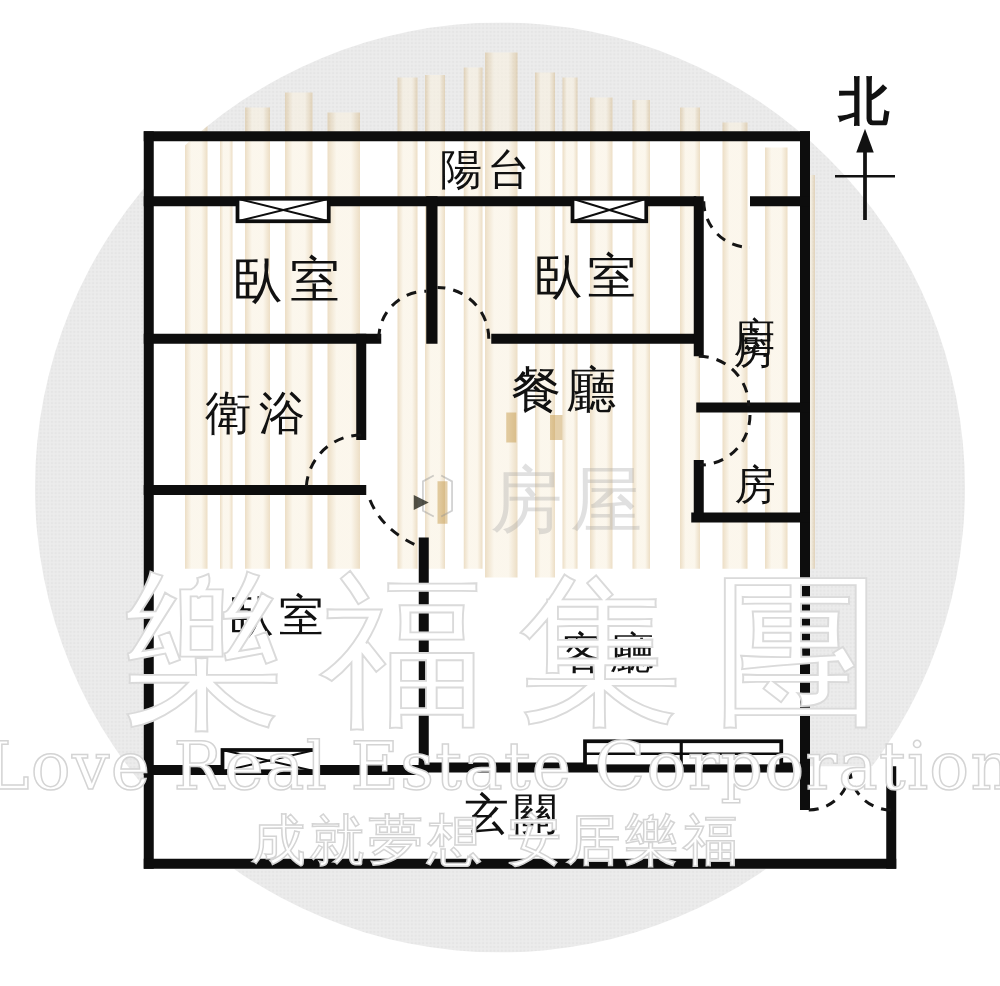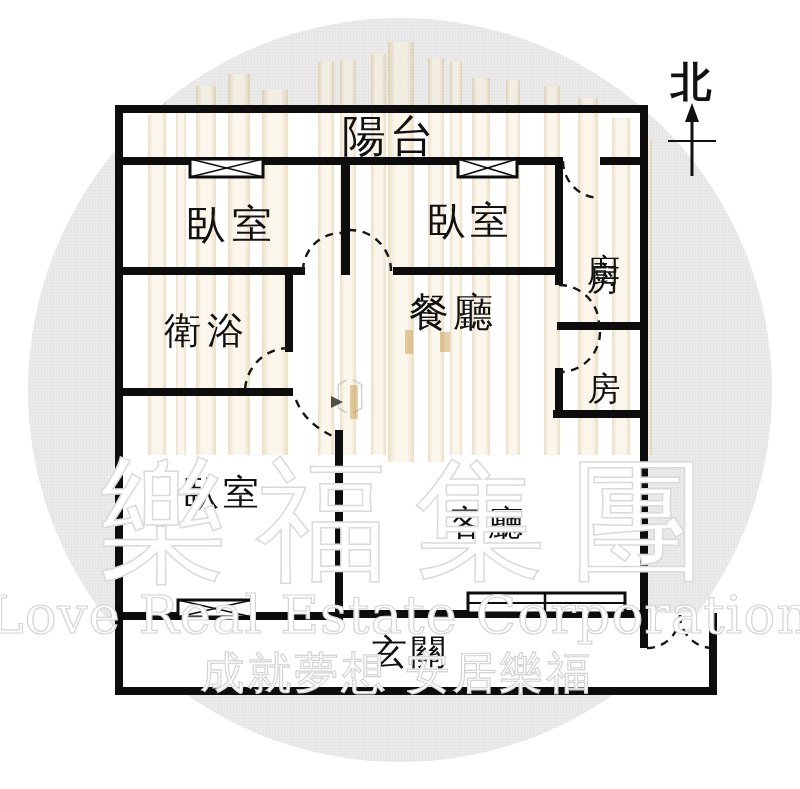--- a/index.html
+++ b/index.html
@@ -76,20 +76,21 @@
     <div class="stripe" style="left:612px;top:122px;width:12px;height:315px"></div>
     <div class="gold" style="left:377px;top:312px;width:8px;height:24px"></div>
     <div class="gold" style="left:412px;top:314px;width:10px;height:20px"></div>
     <div class="gold" style="left:322px;top:367px;width:8px;height:34px"></div>
   </div>
 
   <div class="logo-layer">
     <span class="logo-bracket" style="left:314px;top:372px">〔</span>
     <span class="logo-bracket" style="left:348px;top:372px">〕</span>
     <div class="logo-tri" style="left:331px;top:396px"></div>
+    <span class="logo-faint" style="left:392px;top:362px">房屋</span>
   </div>
 
   <svg class="linework" width="800" height="789">
     <g fill="#0d0d0d">
       <rect x="115" y="105" width="533" height="8"></rect>
       <rect x="115" y="105" width="8" height="590"></rect>
       <rect x="640" y="105" width="8" height="543"></rect>
       <rect x="115" y="687" width="602" height="8"></rect>
       <rect x="709" y="613" width="8" height="82"></rect>
       <rect x="115" y="157" width="442" height="8"></rect>
@@ -144,21 +145,21 @@
     </g>
 
     <g stroke="#111111">
       <line x1="692" y1="112" x2="692" y2="176" stroke-width="3"></line>
       <line x1="668" y1="141" x2="716" y2="141" stroke-width="2"></line>
       <polygon points="692,103 685,122 699,122" fill="#111111" stroke="none"></polygon>
     </g>
   </svg>
 
   <div class="labels">
-    <div class="room-label" style="left:390px;top:136px;font-size:44px;letter-spacing:4px">陽台</div>
+    <div class="room-label" style="left:390px;top:136px;font-size:34px;letter-spacing:4px">陽台</div>
     <div class="room-label" style="left:232px;top:224px;font-size:40px;letter-spacing:6px">臥室</div>
     <div class="room-label" style="left:470px;top:221px;font-size:39px;letter-spacing:4px">臥室</div>
     <div class="room-label v-label" style="left:603px;top:234px;font-size:33px;letter-spacing:8px">廚房</div>
     <div class="room-label" style="left:453px;top:312px;font-size:40px;letter-spacing:4px">餐廳</div>
     <div class="room-label" style="left:604px;top:389px;font-size:33px">房</div>
     <div class="room-label" style="left:207px;top:331px;font-size:37px;letter-spacing:6px">衛浴</div>
     <div class="room-label" style="left:223px;top:493px;font-size:36px;letter-spacing:4px">臥室</div>
     <div class="room-label" style="left:488px;top:523px;font-size:35px;letter-spacing:4px">客廳</div>
     <div class="room-label" style="left:411px;top:652px;font-size:35px;letter-spacing:4px">玄關</div>
     <div class="room-label" style="left:691px;top:82px;font-size:41px;font-weight:bold">北</div>

